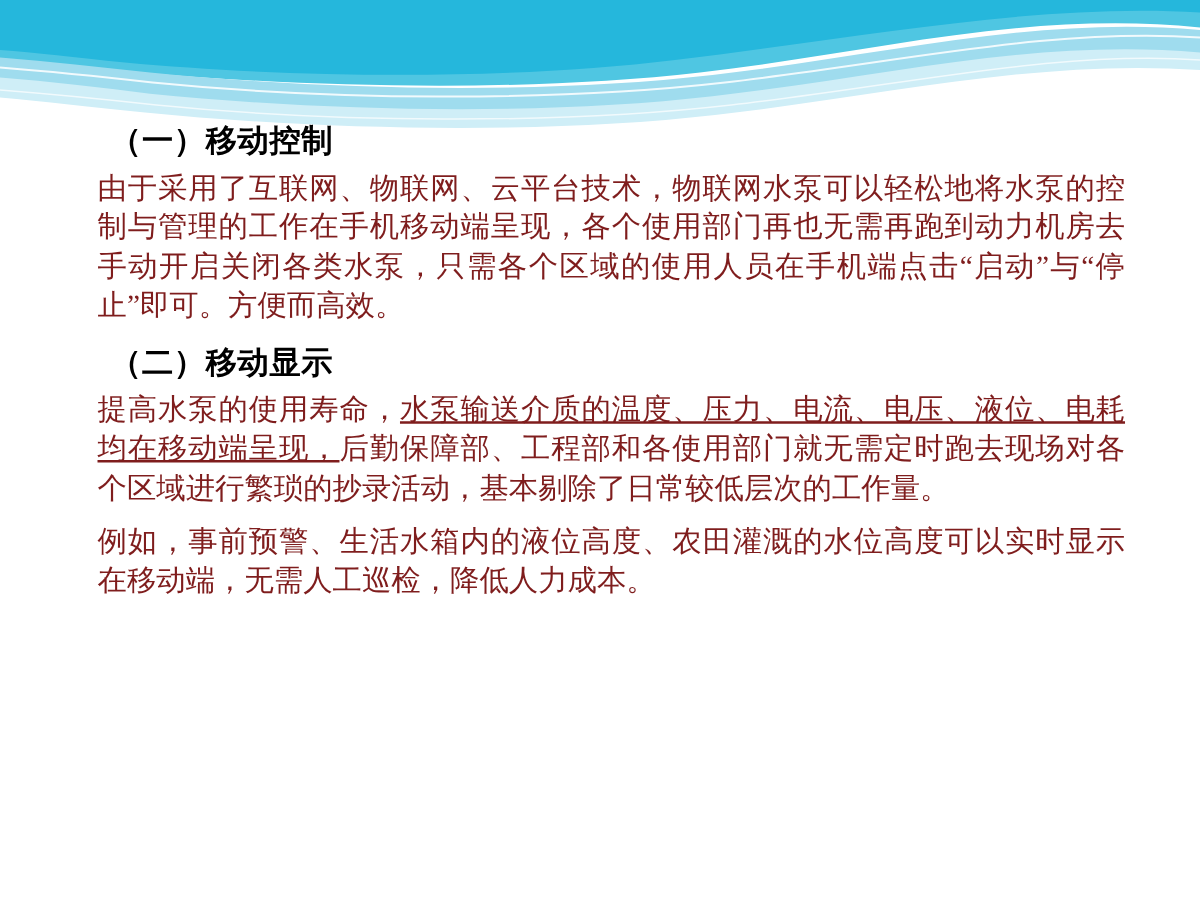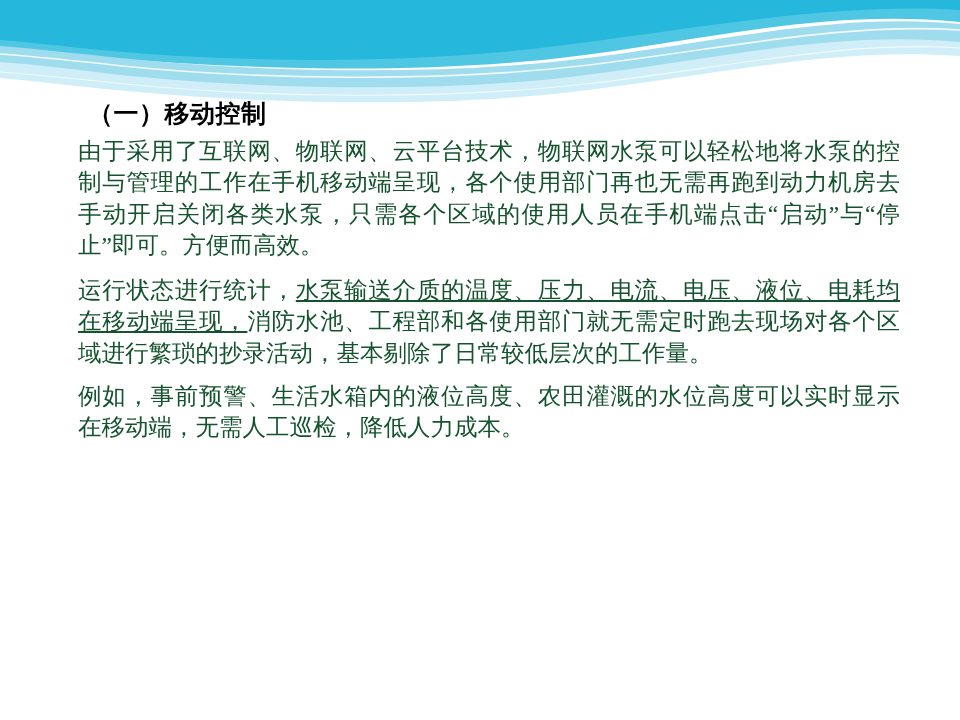--- a/index.html
+++ b/index.html
@@ -45,21 +45,21 @@
     font-weight: bold;
     color: #000000;
     line-height: 1.28;
     margin: 0 0 6px 0;
     padding-left: 10px;
     letter-spacing: 0.5px;
   }
   .para {
     font-family: "Liberation Serif", "DejaVu Serif", serif;
     font-size: 23.5px;
-    color: #14532d;
+    color: #7f1d1d;
     line-height: 1.33;
     margin: 0 0 8px 0;
     text-align: justify;
     text-justify: inter-ideograph;
     letter-spacing: 0px;
   }
   .u {
     text-decoration: underline;
   }
   .block {
@@ -87,21 +87,22 @@
   <div id="content">
 
     <div class="block">
       <p class="heading">（一）移动控制</p>
       <p class="para">由于采用了互联网、物联网、云平台技术，物联网水泵可以轻松地将水泵的控制与管理的工作在手机移动端呈现，各个使用部门再也无需再跑到动力机房去手动开启关闭各类水泵，只需各个区域的使用人员在手机端点击“启动”与“停止”即可。方便而高效。</p>
     </div>
 
     <div class="spacer-sm"></div>
 
     <div class="block">
-      <p class="para"><span>运行状态进行统计，</span><span class="u">水泵输送介质的温度、压力、电流、电压、液位、电耗均在移动端呈现，</span><span>消防水池、工程部和各使用部门就无需定时跑去现场对各个区域进行繁琐的抄录活动，基本剔除了日常较低层次的工作量。</span></p>
+      <p class="heading">（二）移动显示</p>
+      <p class="para"><span>提高水泵的使用寿命，</span><span class="u">水泵输送介质的温度、压力、电流、电压、液位、电耗均在移动端呈现，</span><span>后勤保障部、工程部和各使用部门就无需定时跑去现场对各个区域进行繁琐的抄录活动，基本剔除了日常较低层次的工作量。</span></p>
       <div class="spacer-sm"></div>
       <p class="para">例如，事前预警、生活水箱内的液位高度、农田灌溉的水位高度可以实时显示在移动端，无需人工巡检，降低人力成本。</p>
     </div>
 
     <div class="spacer-sm"></div>
 
 
   </div>
 </div>
 

